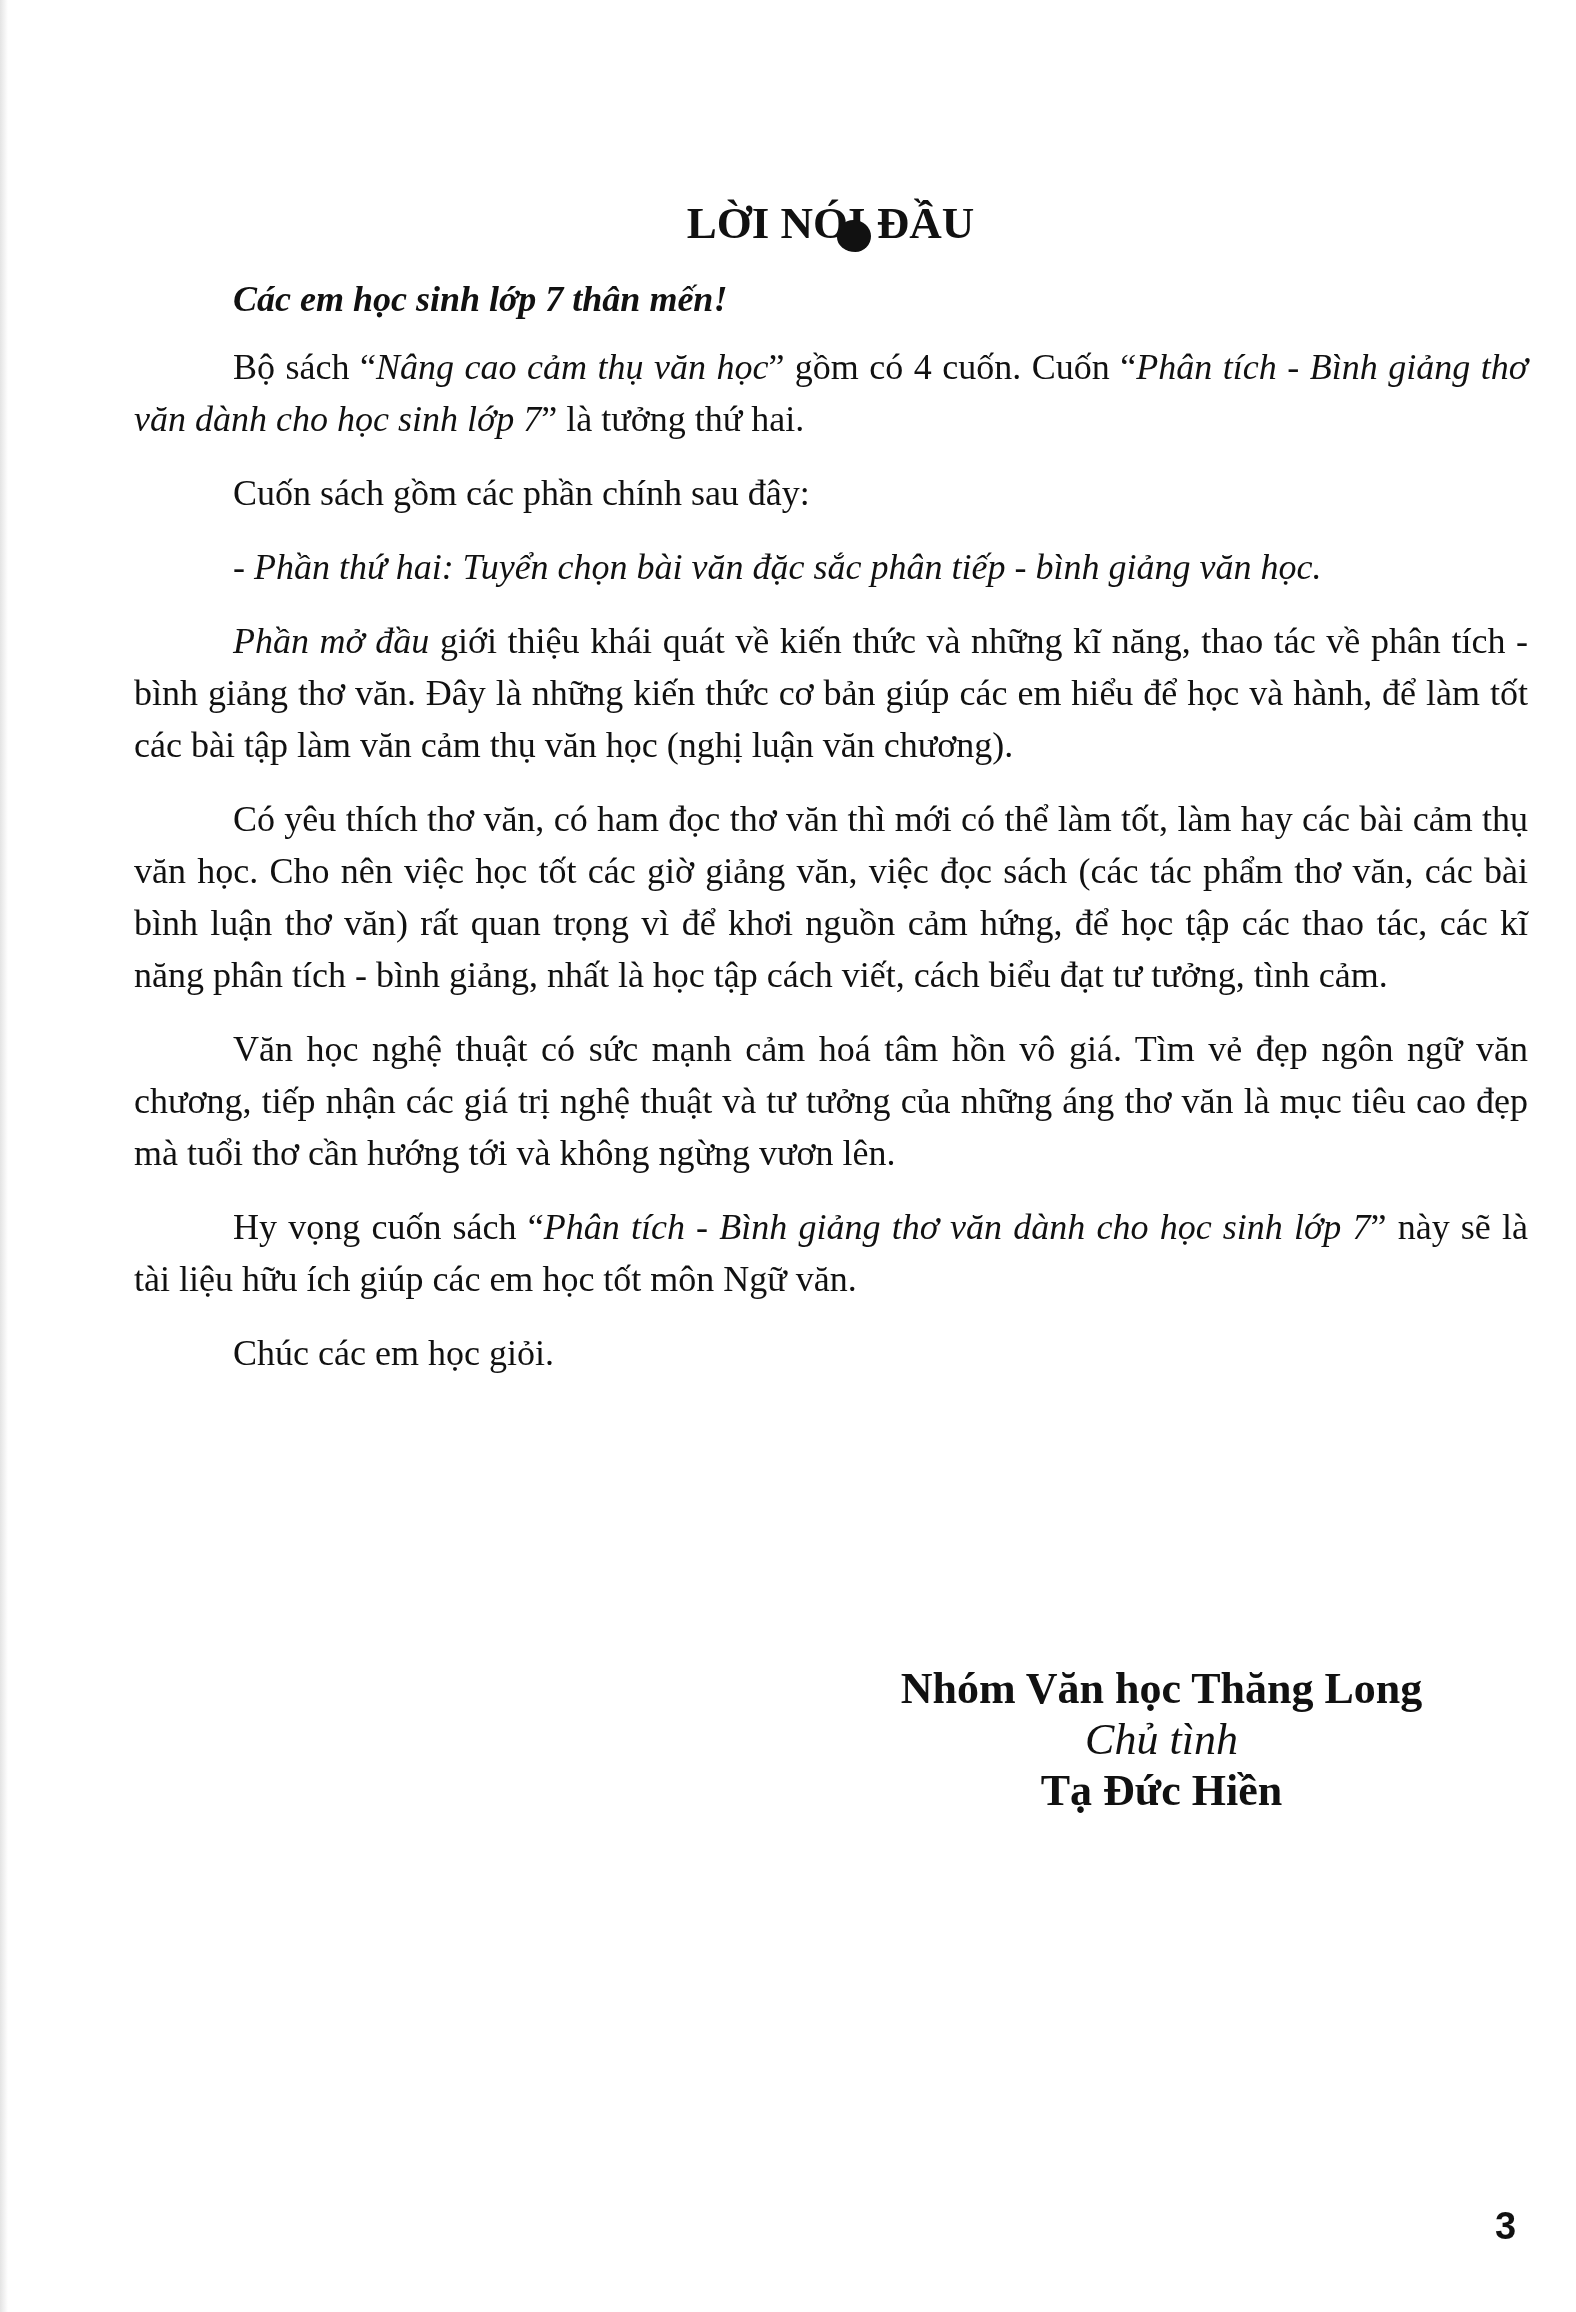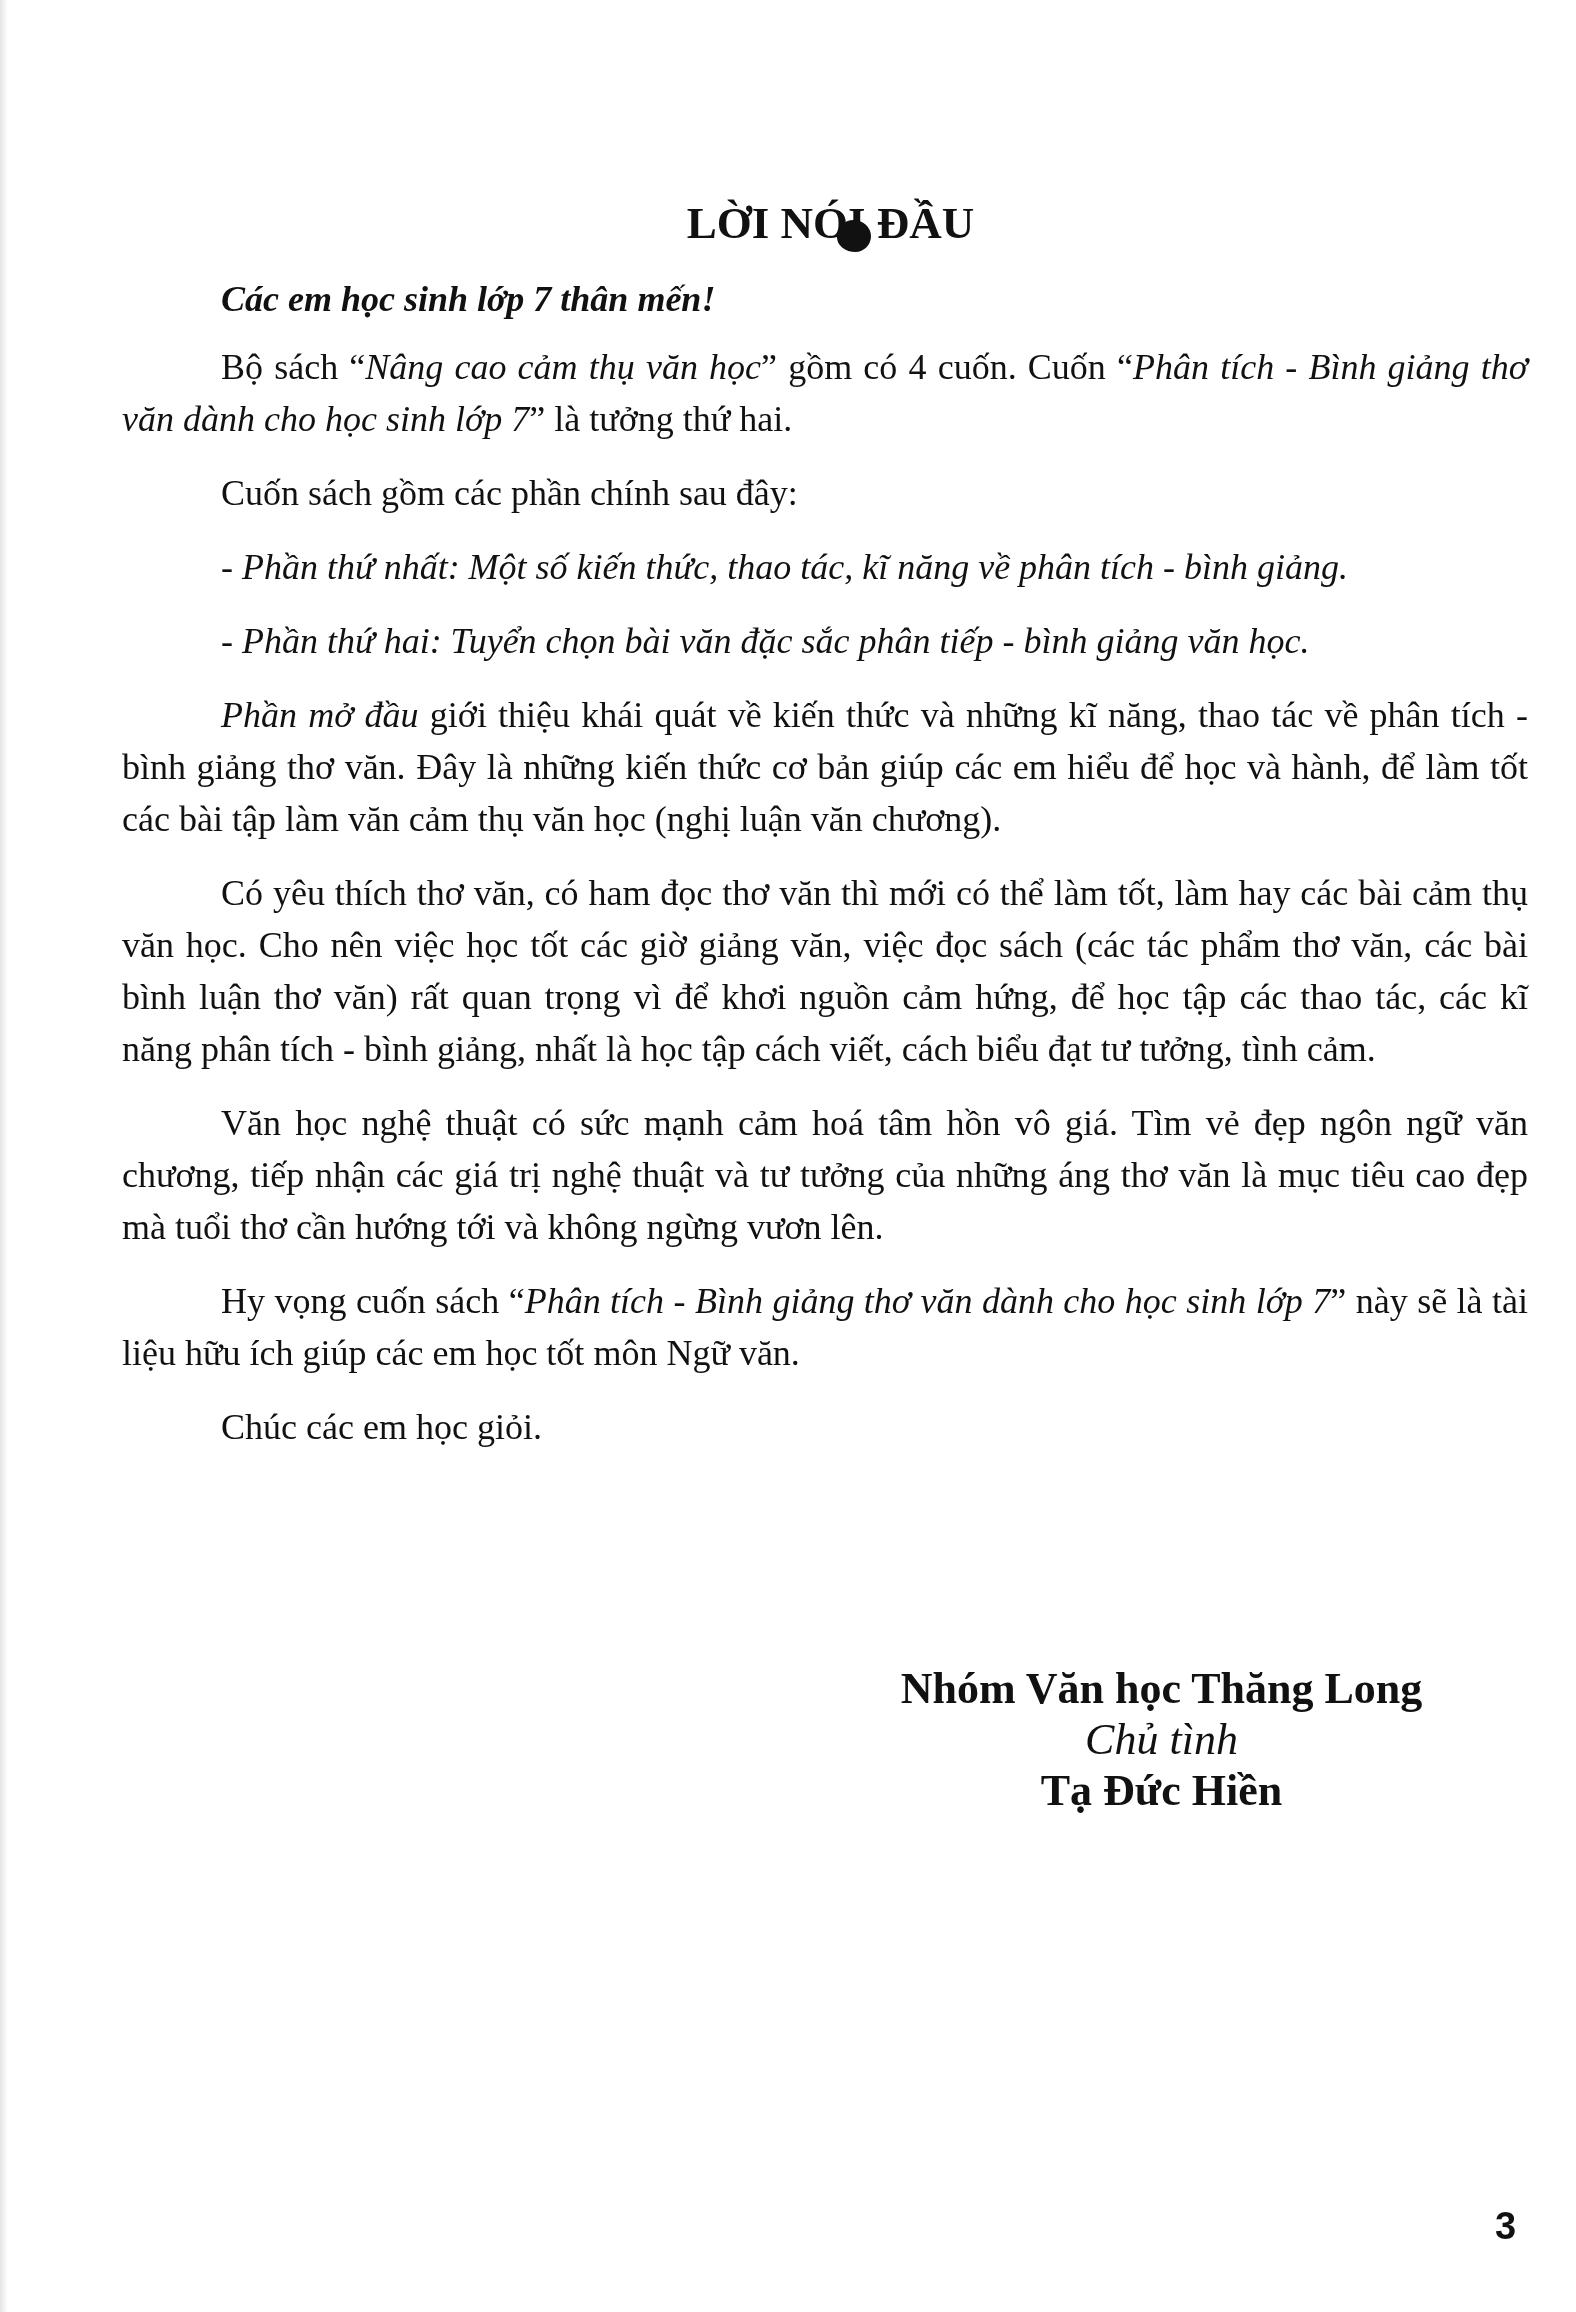--- a/index.html
+++ b/index.html
@@ -46,21 +46,21 @@
   .body-text {
     position: absolute;
     left: 122px;
     top: 273px;
     width: 1406px;
     font-size: 36px;
     line-height: 52px;
     text-align: justify;
   }
   .p {
-    margin: 0 0 22px 0;
+    margin: 0 0 22px 12px;
     text-indent: 99px;
   }
   .p.greeting {
     font-weight: bold;
     font-style: italic;
     margin-bottom: 16px;
   }
   em, .it { font-style: italic; }
   .signature {
     position: absolute;
@@ -95,23 +95,20 @@
   <p class="p greeting">Các em học sinh lớp 7 thân mến!</p>
 
   <p class="p">
     <span>Bộ sách “</span><em>Nâng cao cảm thụ văn học</em><span>” gồm có 4 cuốn. Cuốn “</span><em>Phân tích - Bình giảng thơ văn dành cho học sinh lớp 7</em><span>” là tưởng thứ hai.</span>
   </p>
 
   <p class="p">
     <span>Cuốn sách gồm các phần chính sau đây:</span>
   </p>
 
-  <p class="p">
-    <span>- </span><em>Phần thứ nhất: Một số kiến thức, thao tác, kĩ năng về phân tích - bình giảng.</em>
-  </p>
 
   <p class="p">
     <span>- </span><em>Phần thứ hai: Tuyển chọn bài văn đặc sắc phân tiếp - bình giảng văn học.</em>
   </p>
 
   <p class="p">
     <em>Phần mở đầu</em><span> giới thiệu khái quát về kiến thức và những kĩ năng, thao tác về phân tích - bình giảng thơ văn. Đây là những kiến thức cơ bản giúp các em hiểu để học và hành, để làm tốt các bài tập làm văn cảm thụ văn học (nghị luận văn chương).</span>
   </p>
 
   <p class="p">

